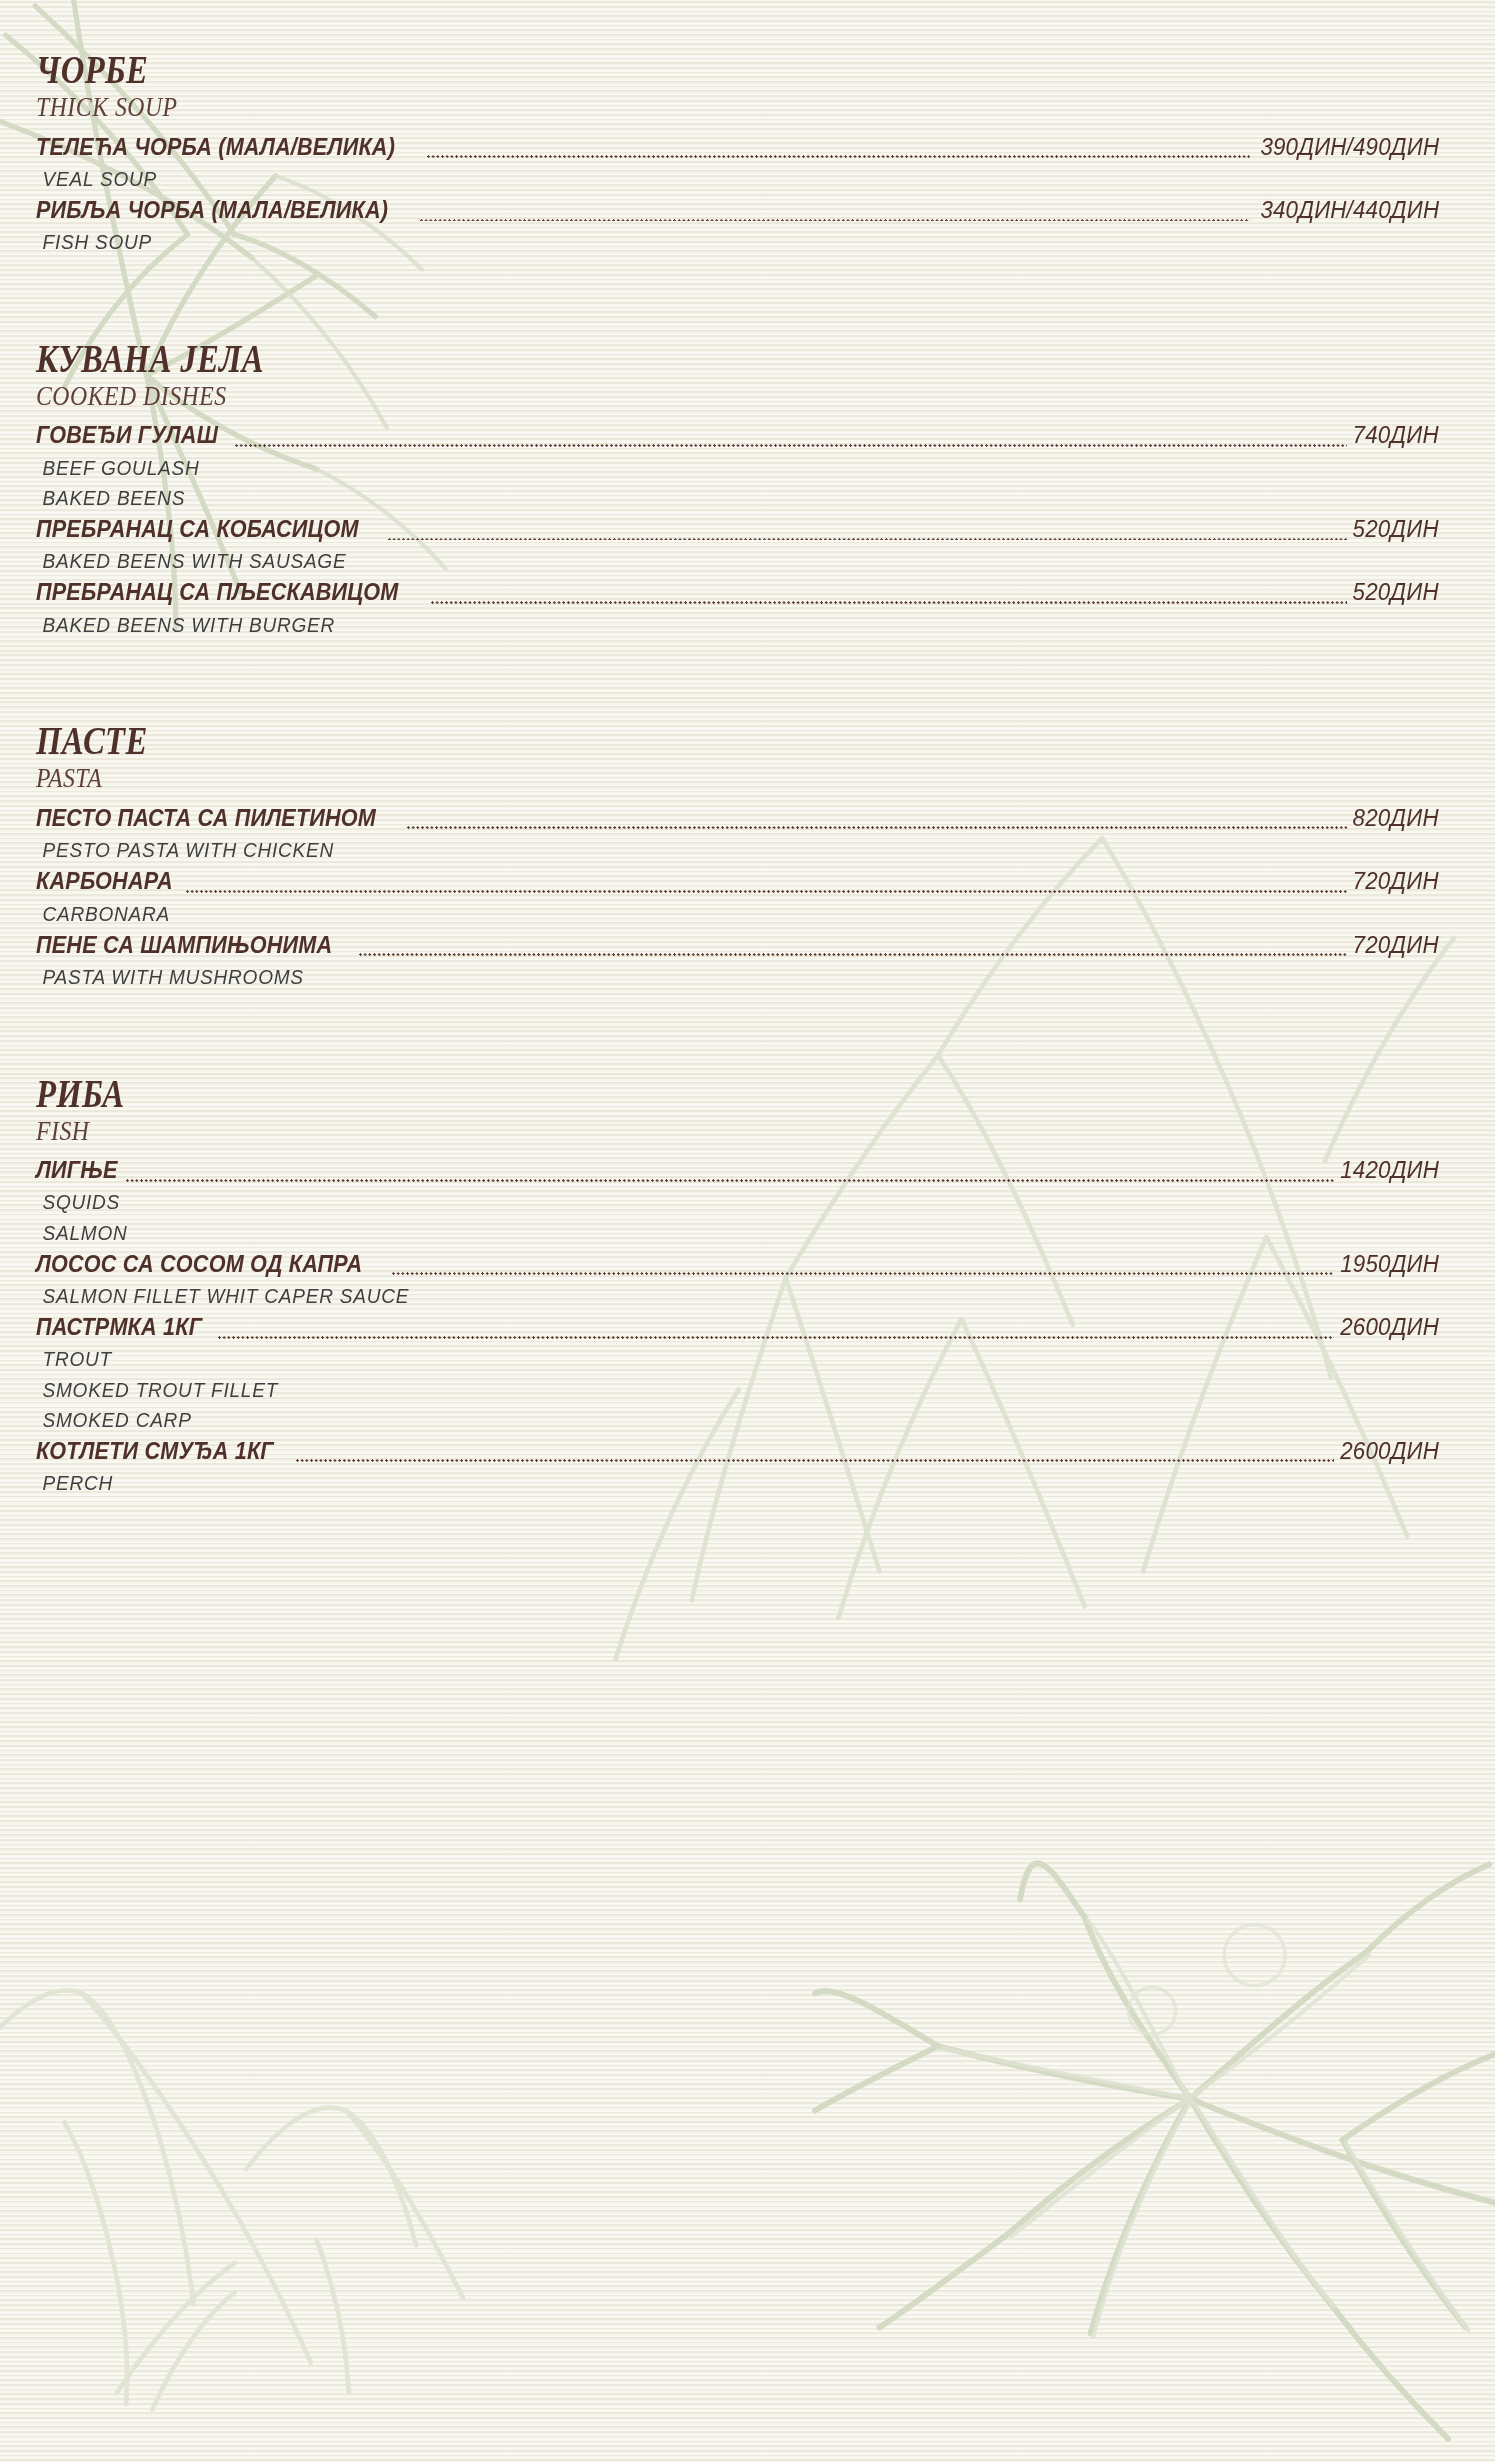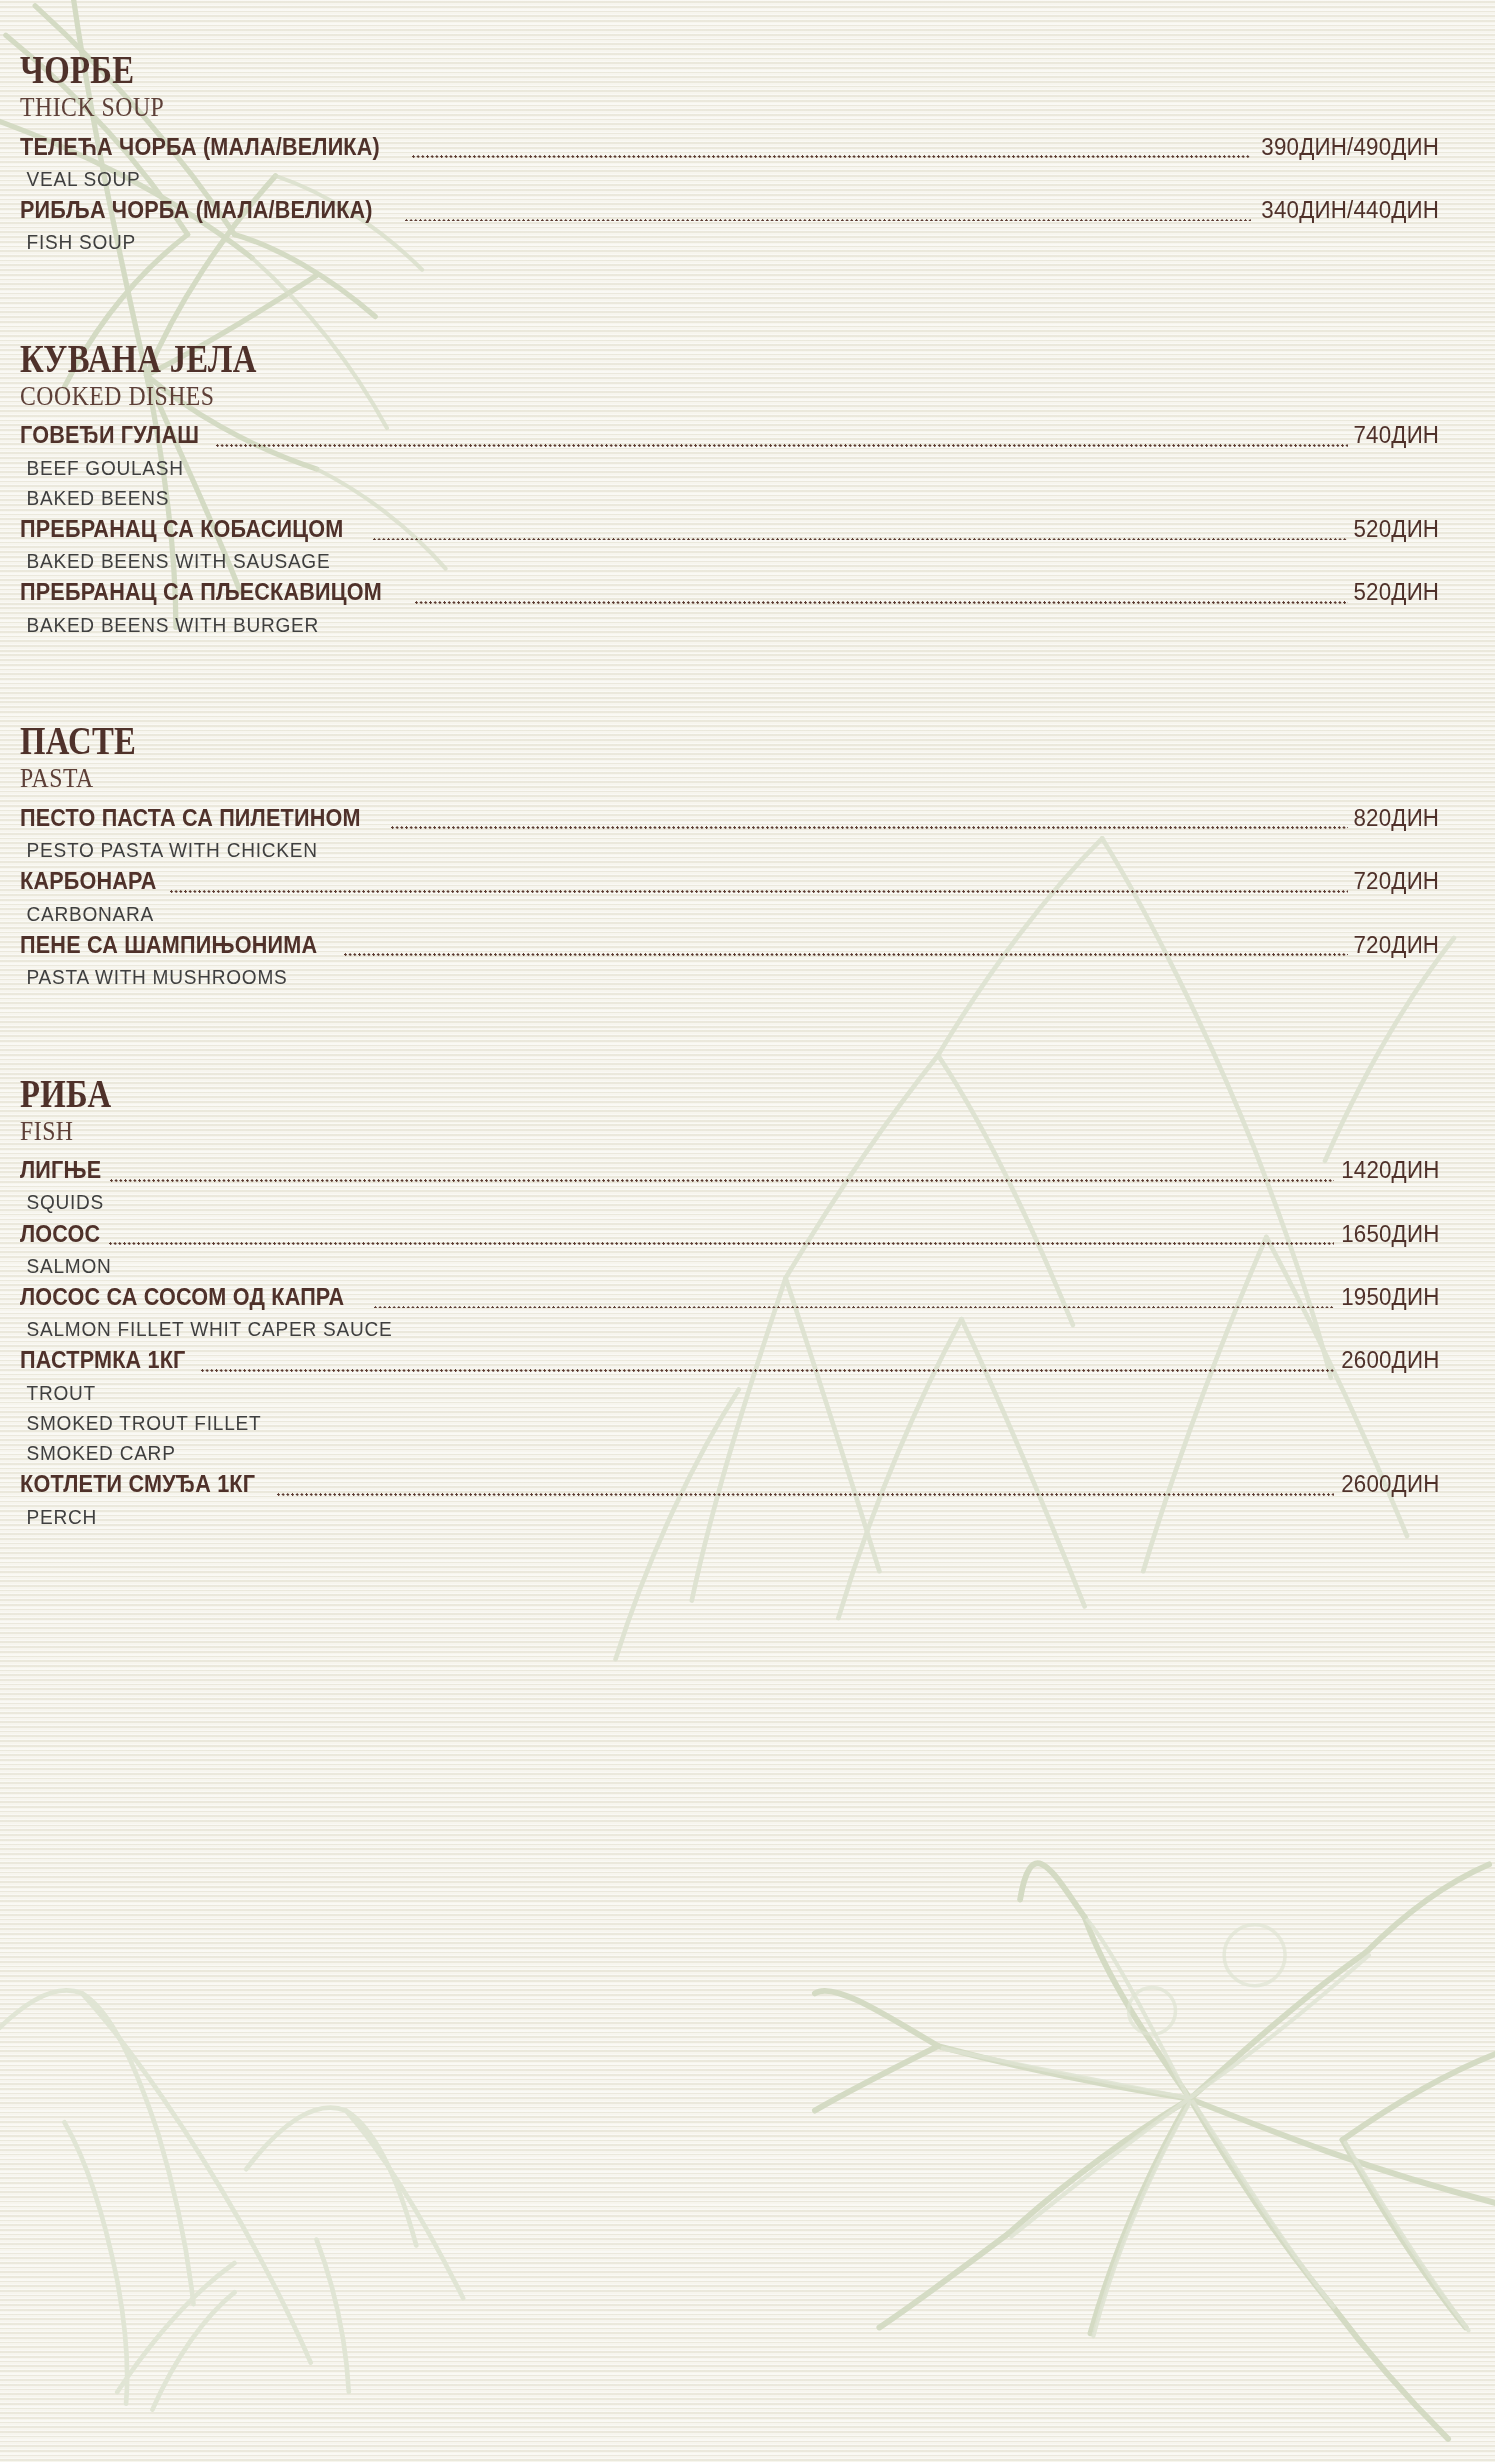--- a/index.html
+++ b/index.html
@@ -39,21 +39,22 @@
     position: absolute;
     inset: 0;
     z-index: 2;
     pointer-events: none;
   }
 
   
   #menu-root {
     position: relative;
     z-index: 5;
-    padding: 50px 56px 0 20px;
+    padding: 50px 56px 0 36px;
+    font-style: italic;
   }
 
   .section { margin-bottom: 0; }
   .section + .section { margin-top: 82px; }
 
   .section-title {
     font-family: "Liberation Serif", serif;
     font-weight: bold;
     font-size: 39px;
     line-height: 1.02;
@@ -317,25 +318,20 @@
       <div class="section-subtitle">FISH</div>
       <div class="item">
         <div class="item-main">
           <span class="item-name">ЛИГЊЕ</span>
           <span class="leader"></span>
           <span class="item-price">1420ДИН</span>
         </div>
         <div class="item-en">SQUIDS</div>
       </div>
       <div class="item">
-        <div class="item-main">
-          <span class="item-name">ЛОСОС</span>
-          <span class="leader"></span>
-          <span class="item-price">1650ДИН</span>
-        </div>
         <div class="item-en">SALMON</div>
       </div>
       <div class="item">
         <div class="item-main">
           <span class="item-name">ЛОСОС СА СОСОМ ОД КАПРА</span>
           <span class="leader"></span>
           <span class="item-price">1950ДИН</span>
         </div>
         <div class="item-en">SALMON FILLET WHIT CAPER SAUCE</div>
       </div>

